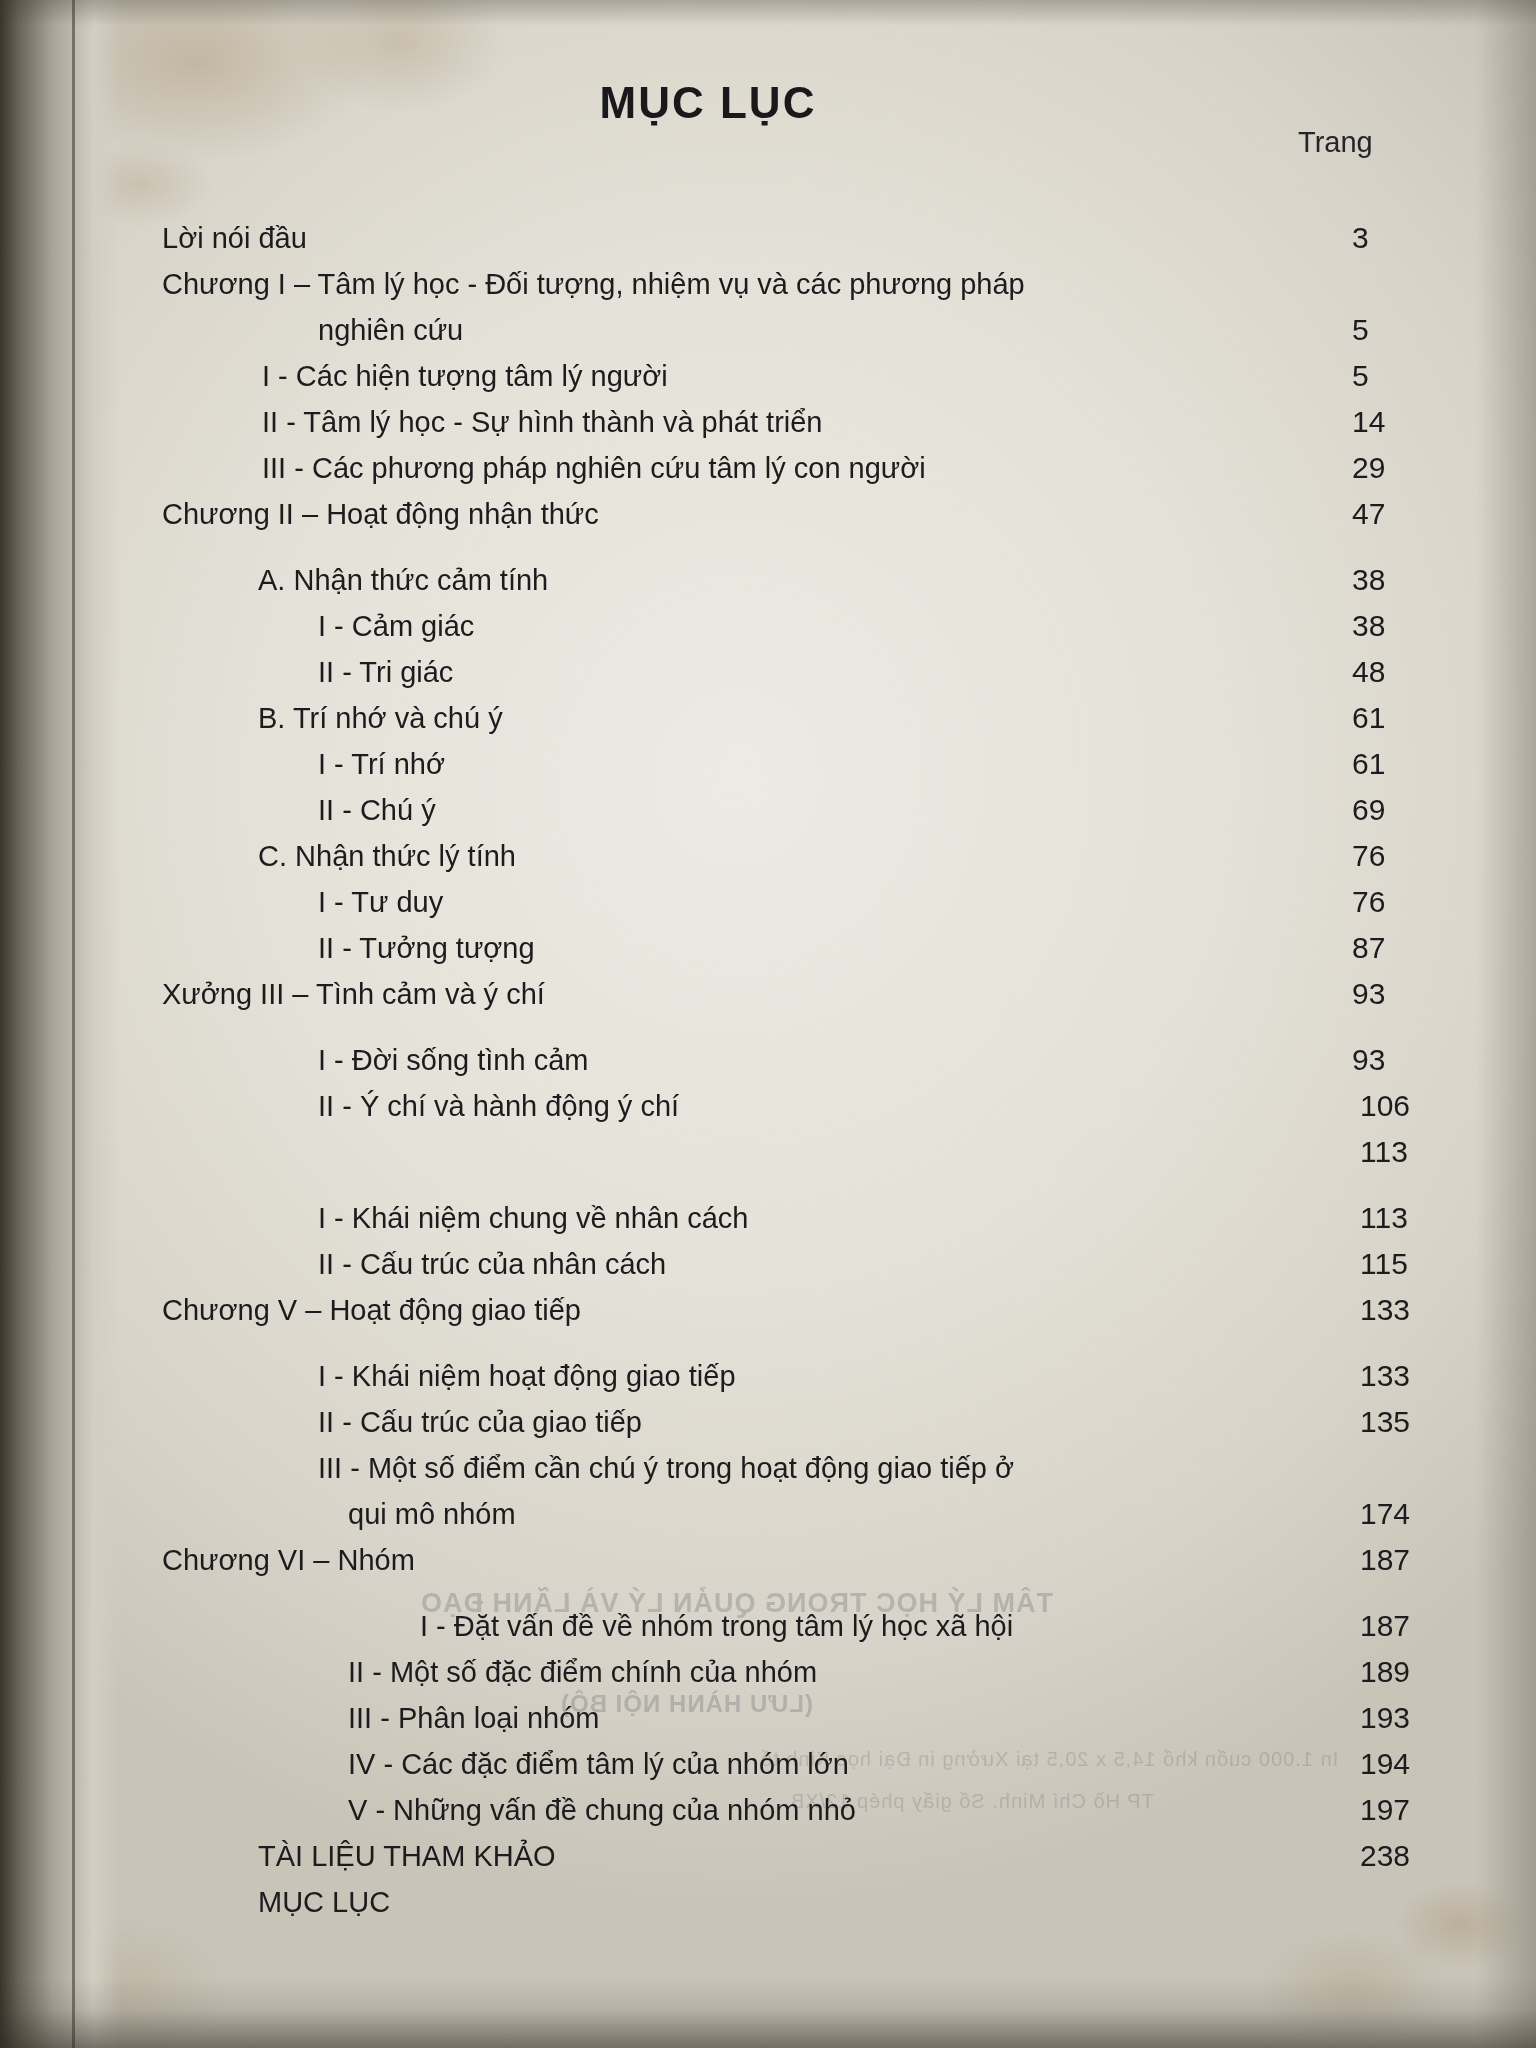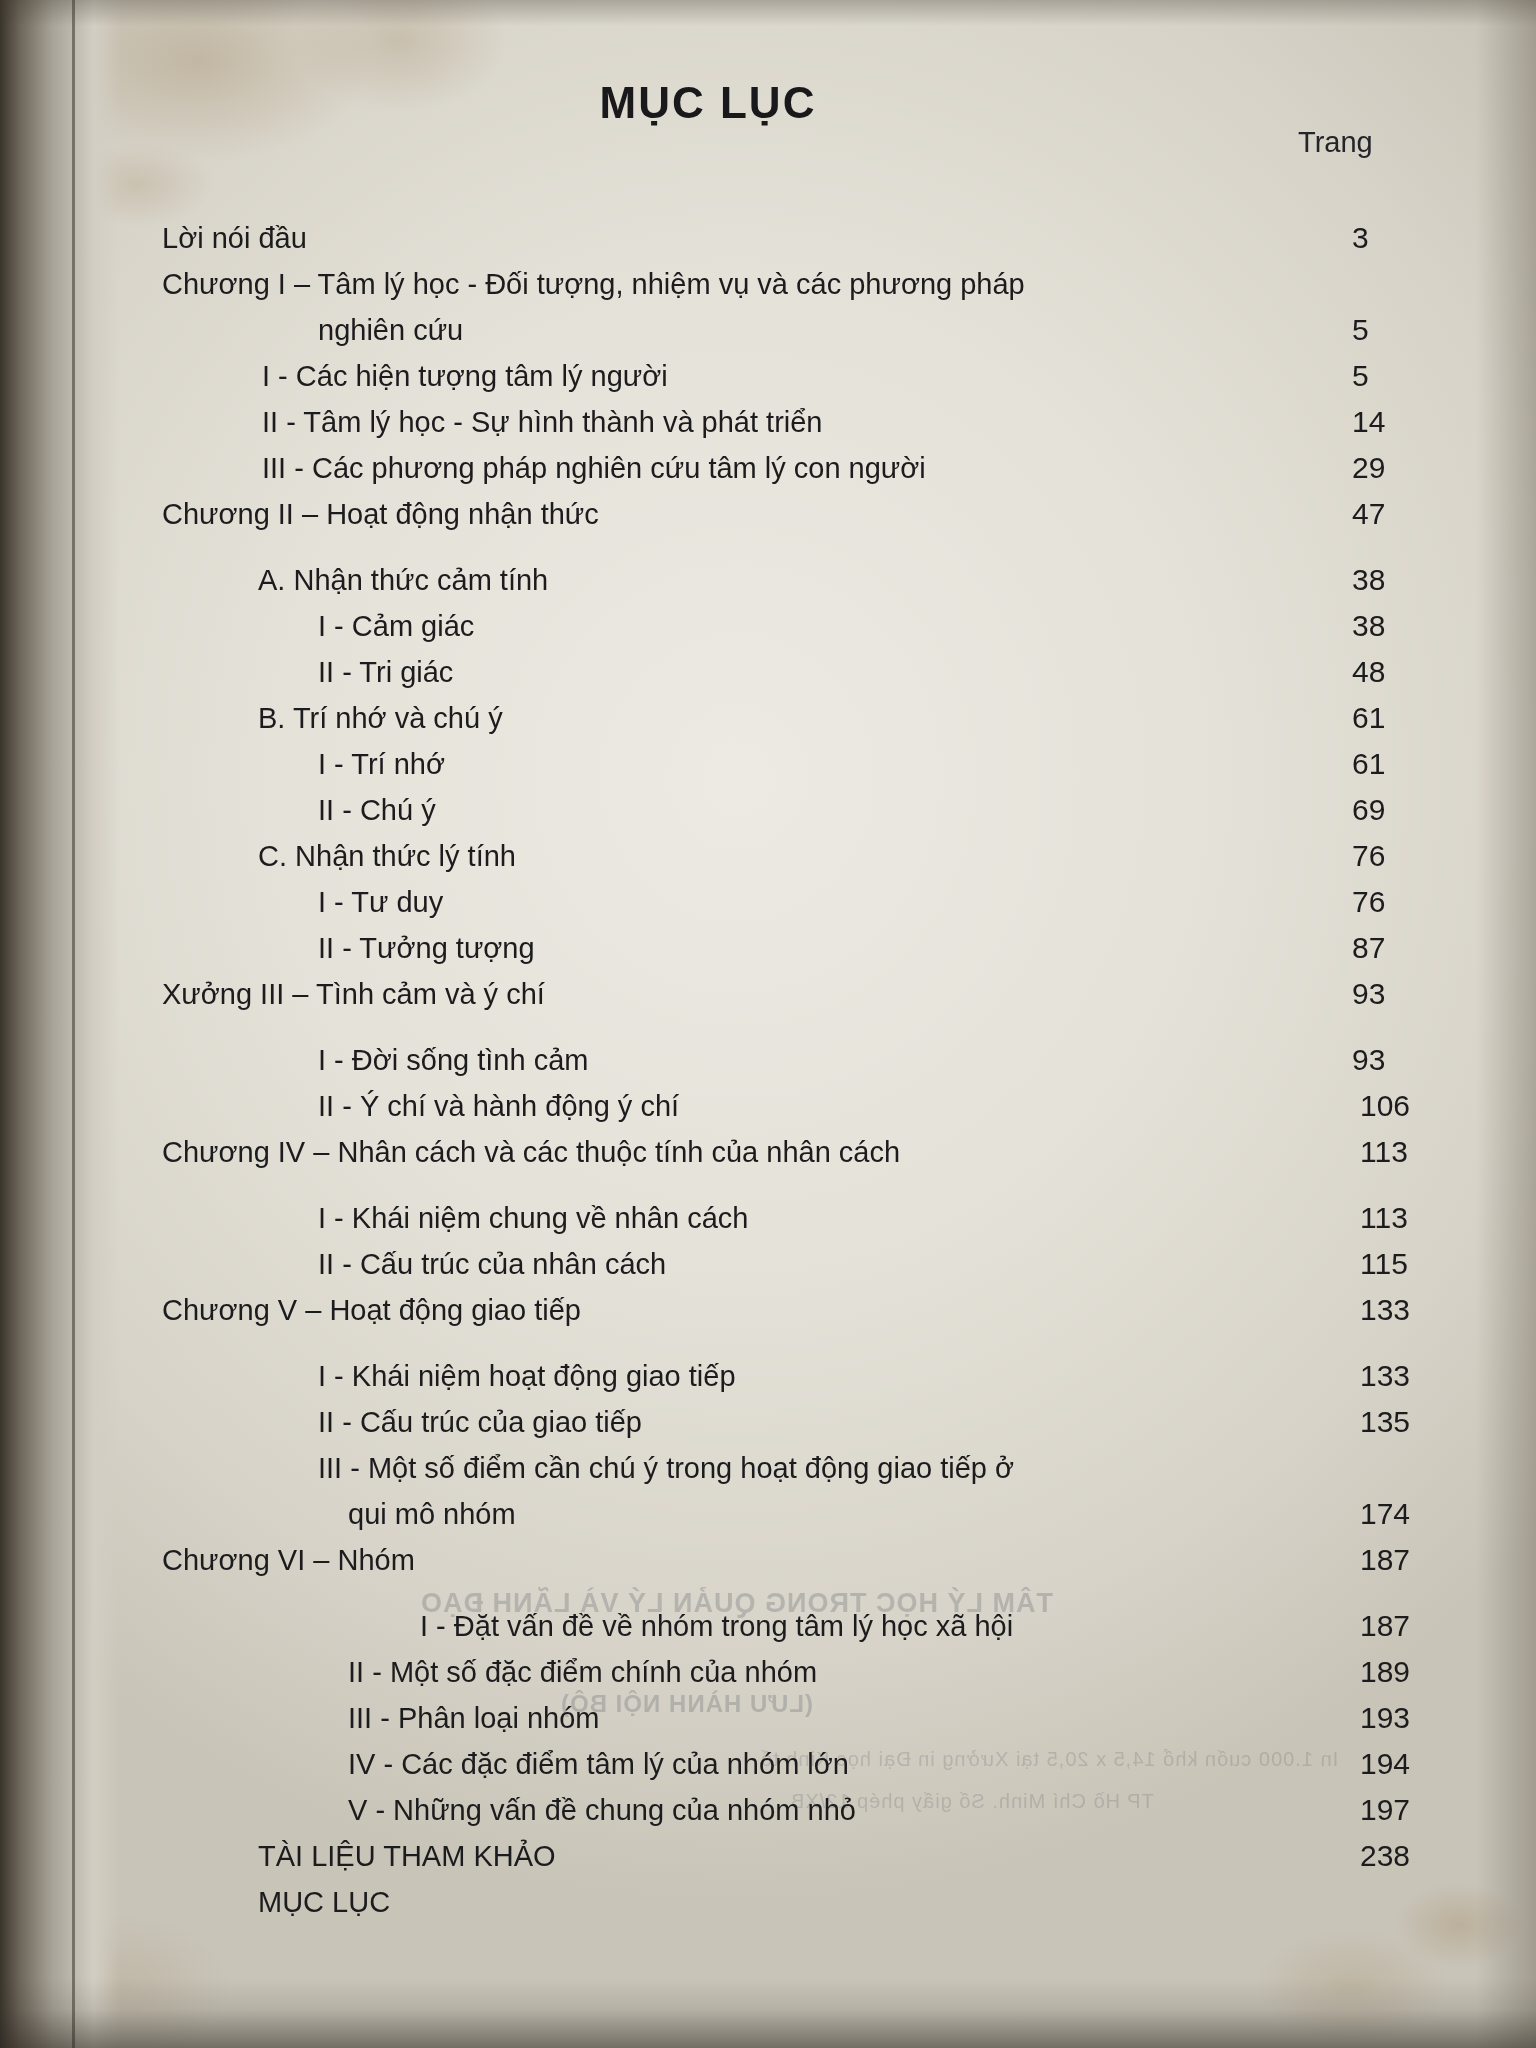--- a/index.html
+++ b/index.html
@@ -230,21 +230,20 @@
         </div>
         <div class="row">
           <div class="label lv3">I -   Đời sống tình cảm</div>
           <div class="pg pgcol">93</div>
         </div>
         <div class="row">
           <div class="label lv3">II -   Ý chí và hành động ý chí</div>
           <div class="pg pgcol wide">106</div>
         </div>
         <div class="row gap">
-          <div class="label lv0">Chương IV – Nhân cách và các thuộc tính của nhân cách</div>
           <div class="pg pgcol wide">113</div>
         </div>
         <div class="row">
           <div class="label lv3">I -   Khái niệm chung về nhân cách</div>
           <div class="pg pgcol wide">113</div>
         </div>
         <div class="row">
           <div class="label lv3">II -   Cấu trúc của nhân cách</div>
           <div class="pg pgcol wide">115</div>
         </div>

